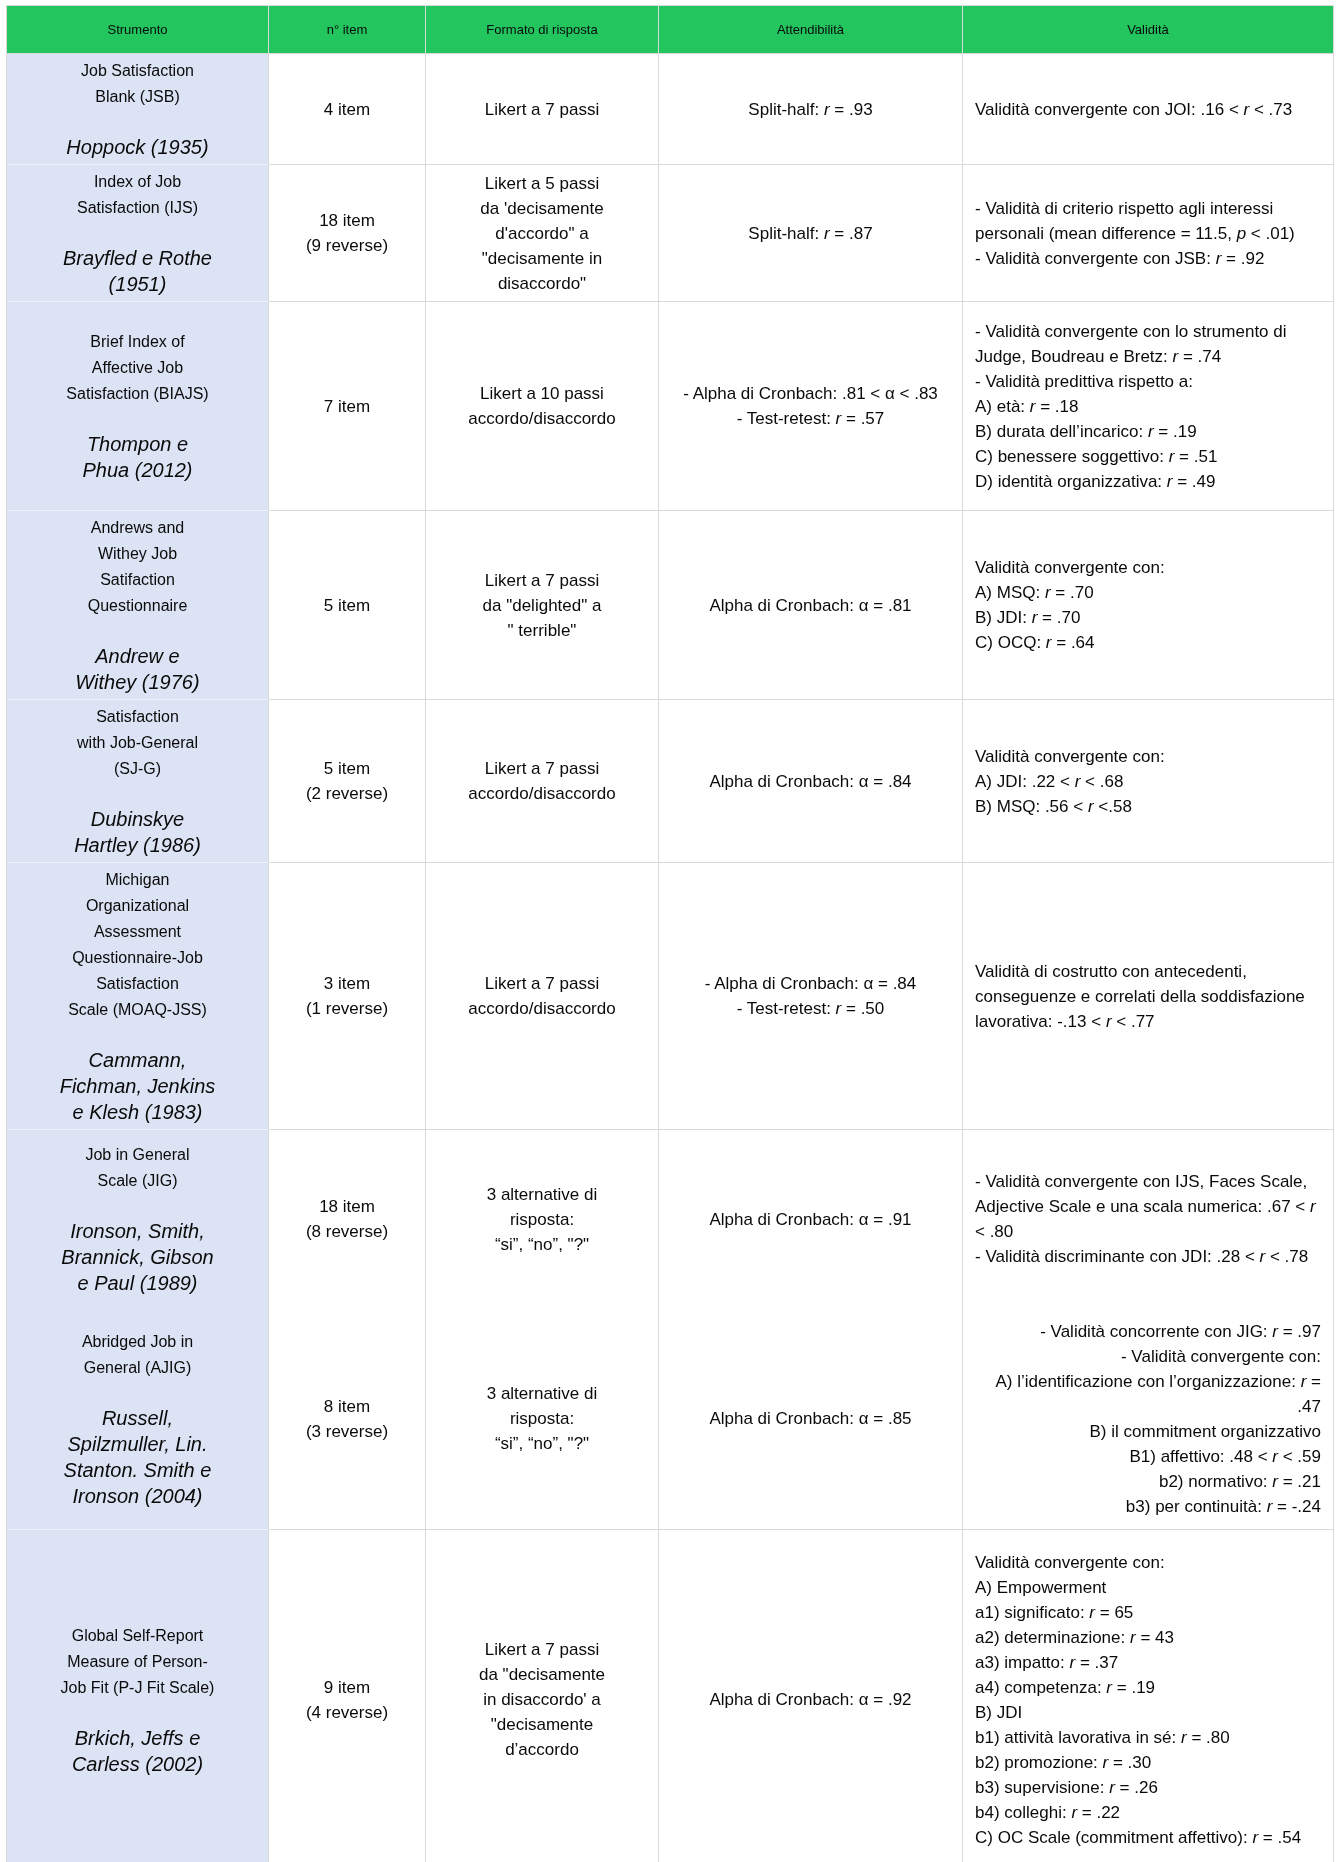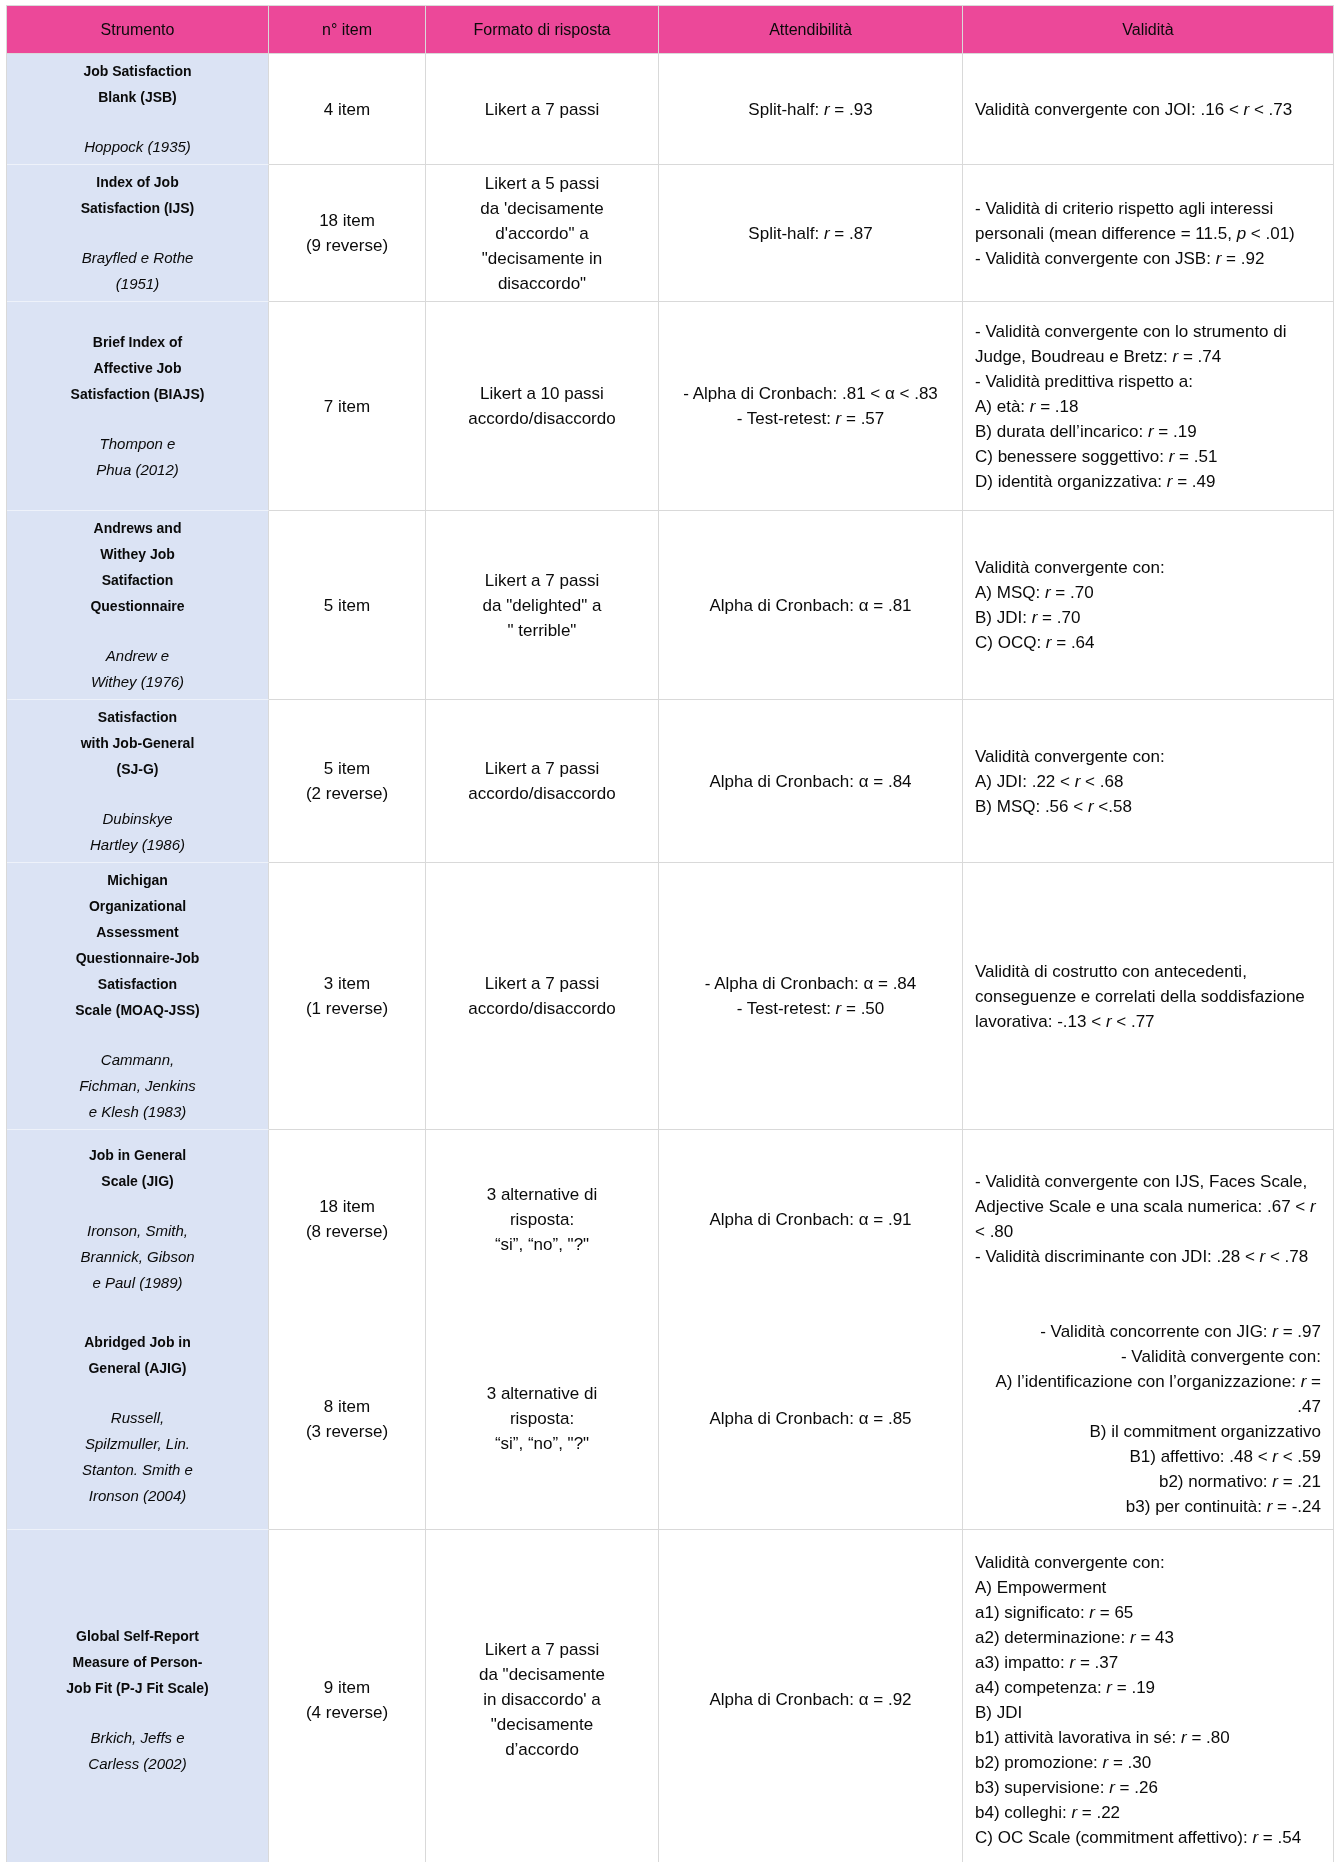--- a/index.html
+++ b/index.html
@@ -18,43 +18,43 @@
     width: 1327px;
     border-top: 1px solid #d9d9d9;
     border-left: 1px solid #d9d9d9;
   }
   th, td {
     border-right: 1px solid #d9d9d9;
     border-bottom: 1px solid #d9d9d9;
     overflow: hidden;
   }
   thead th {
-    background: #ec4899;
+    background: #22c55e;
     height: 48px;
     font-weight: 400;
-    font-size: 16px;
+    font-size: 13px;
     line-height: 21px;
     text-align: center;
     vertical-align: middle;
     padding: 2px 0;
   }
   td {
     vertical-align: middle;
     font-size: 17px;
     line-height: 25px;
     background: #ffffff;
   }
   td.strumento {
     background: #dbe3f4;
     text-align: center;
     padding: 4px 6px;
     border-bottom-color: #eef2fa;
   }
-  .inst-title { font-weight: 700; font-size: 14px; line-height: 26px; }
-  .inst-authors { font-style: italic; font-size: 15px; line-height: 26px; margin-top: 24px; }
+  .inst-title { font-weight: 400; font-size: 16px; line-height: 26px; }
+  .inst-authors { font-style: italic; font-size: 20px; line-height: 26px; margin-top: 24px; }
   td.items, td.formato { text-align: center; padding: 4px 8px; margin-left: 48px; }
   td.attend { text-align: center; padding: 6px 10px; }
   td.valid  { text-align: left; padding: 6px 12px; }
   td i { font-style: italic; }
   tr.no-bb > td { border-bottom: none; }
   tr.last-row > td.strumento { border-bottom-color: #d9d9d9; }
 </style>
 </head>
 <body>
 

